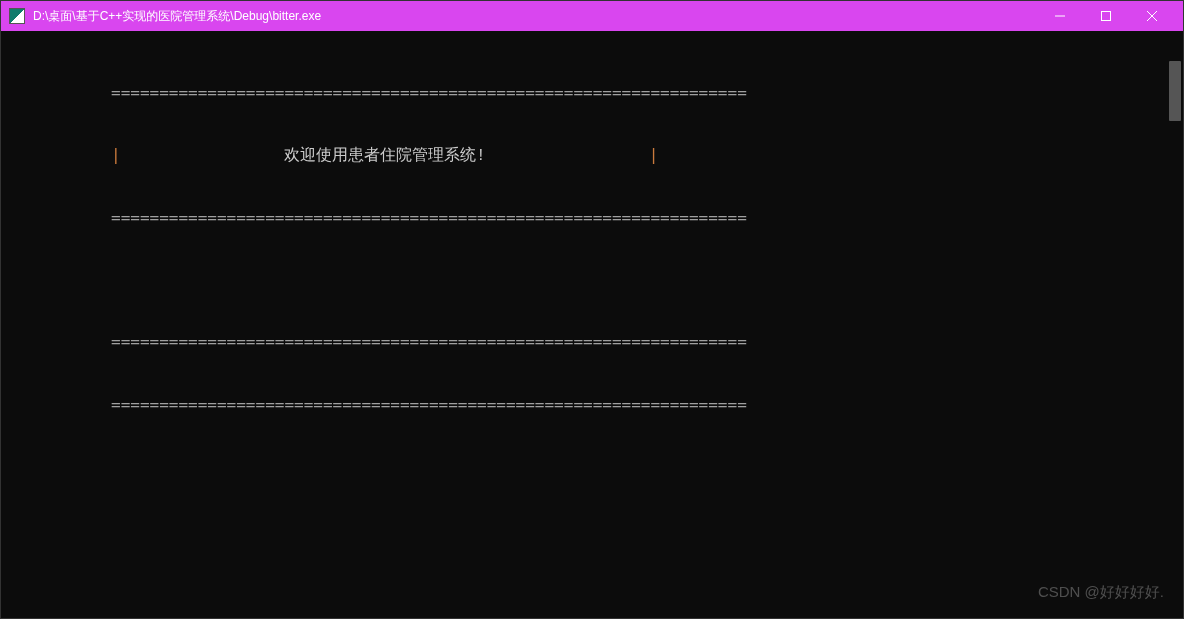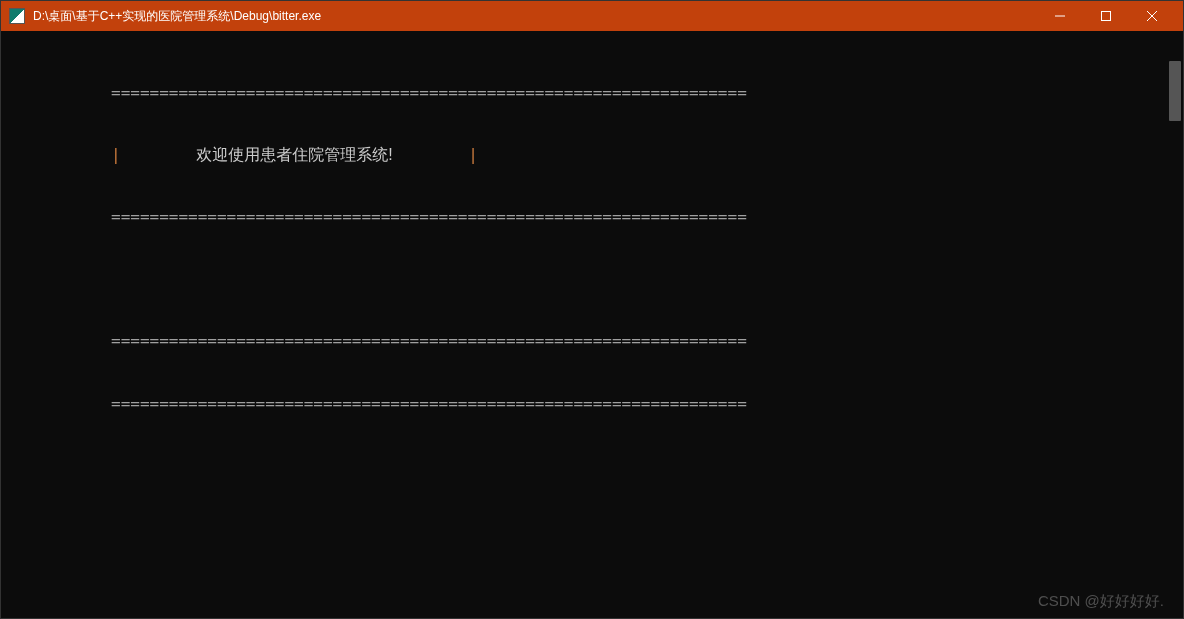--- a/index.html
+++ b/index.html
@@ -18,21 +18,21 @@
     .window {
       width: 100%;
       height: 100%;
       background: #0c0c0c;
       border: 1px solid #333;
       display: flex;
       flex-direction: column;
     }
     .titlebar {
       height: 30px;
-      background: #c2410c;
+      background: #d946ef;
       display: flex;
       align-items: center;
       padding: 0 8px;
       flex-shrink: 0;
     }
     .titlebar-icon {
       width: 16px;
       height: 16px;
       background: linear-gradient(135deg, #0f7b6c 0%, #0f7b6c 50%, #fff 50%, #fff 100%);
       border: 1px solid #555;
@@ -82,34 +82,34 @@
     }
     .divider-line {
       color: #a0a0a0;
       letter-spacing: 0;
     }
     .side-bar {
       color: #c97a3d;
     }
     .box-text {
       color: #ccc;
-      font-family: Liberation Sans, sans-serif;
+      font-family: Liberation Mono, monospace;
     }
     .scrollbar {
       position: absolute;
       right: 2px;
       top: 30px;
       width: 12px;
       height: 60px;
       background: #555;
       border-radius: 1px;
     }
     .watermark {
       position: absolute;
-      bottom: 8px;
+      bottom: 17px;
       right: 20px;
       color: rgba(160,160,160,0.45);
       font-size: 15px;
       font-family: 'Microsoft YaHei', sans-serif;
       pointer-events: none;
     }
     .spacer {
       height: 20px;
     }
   </style>

